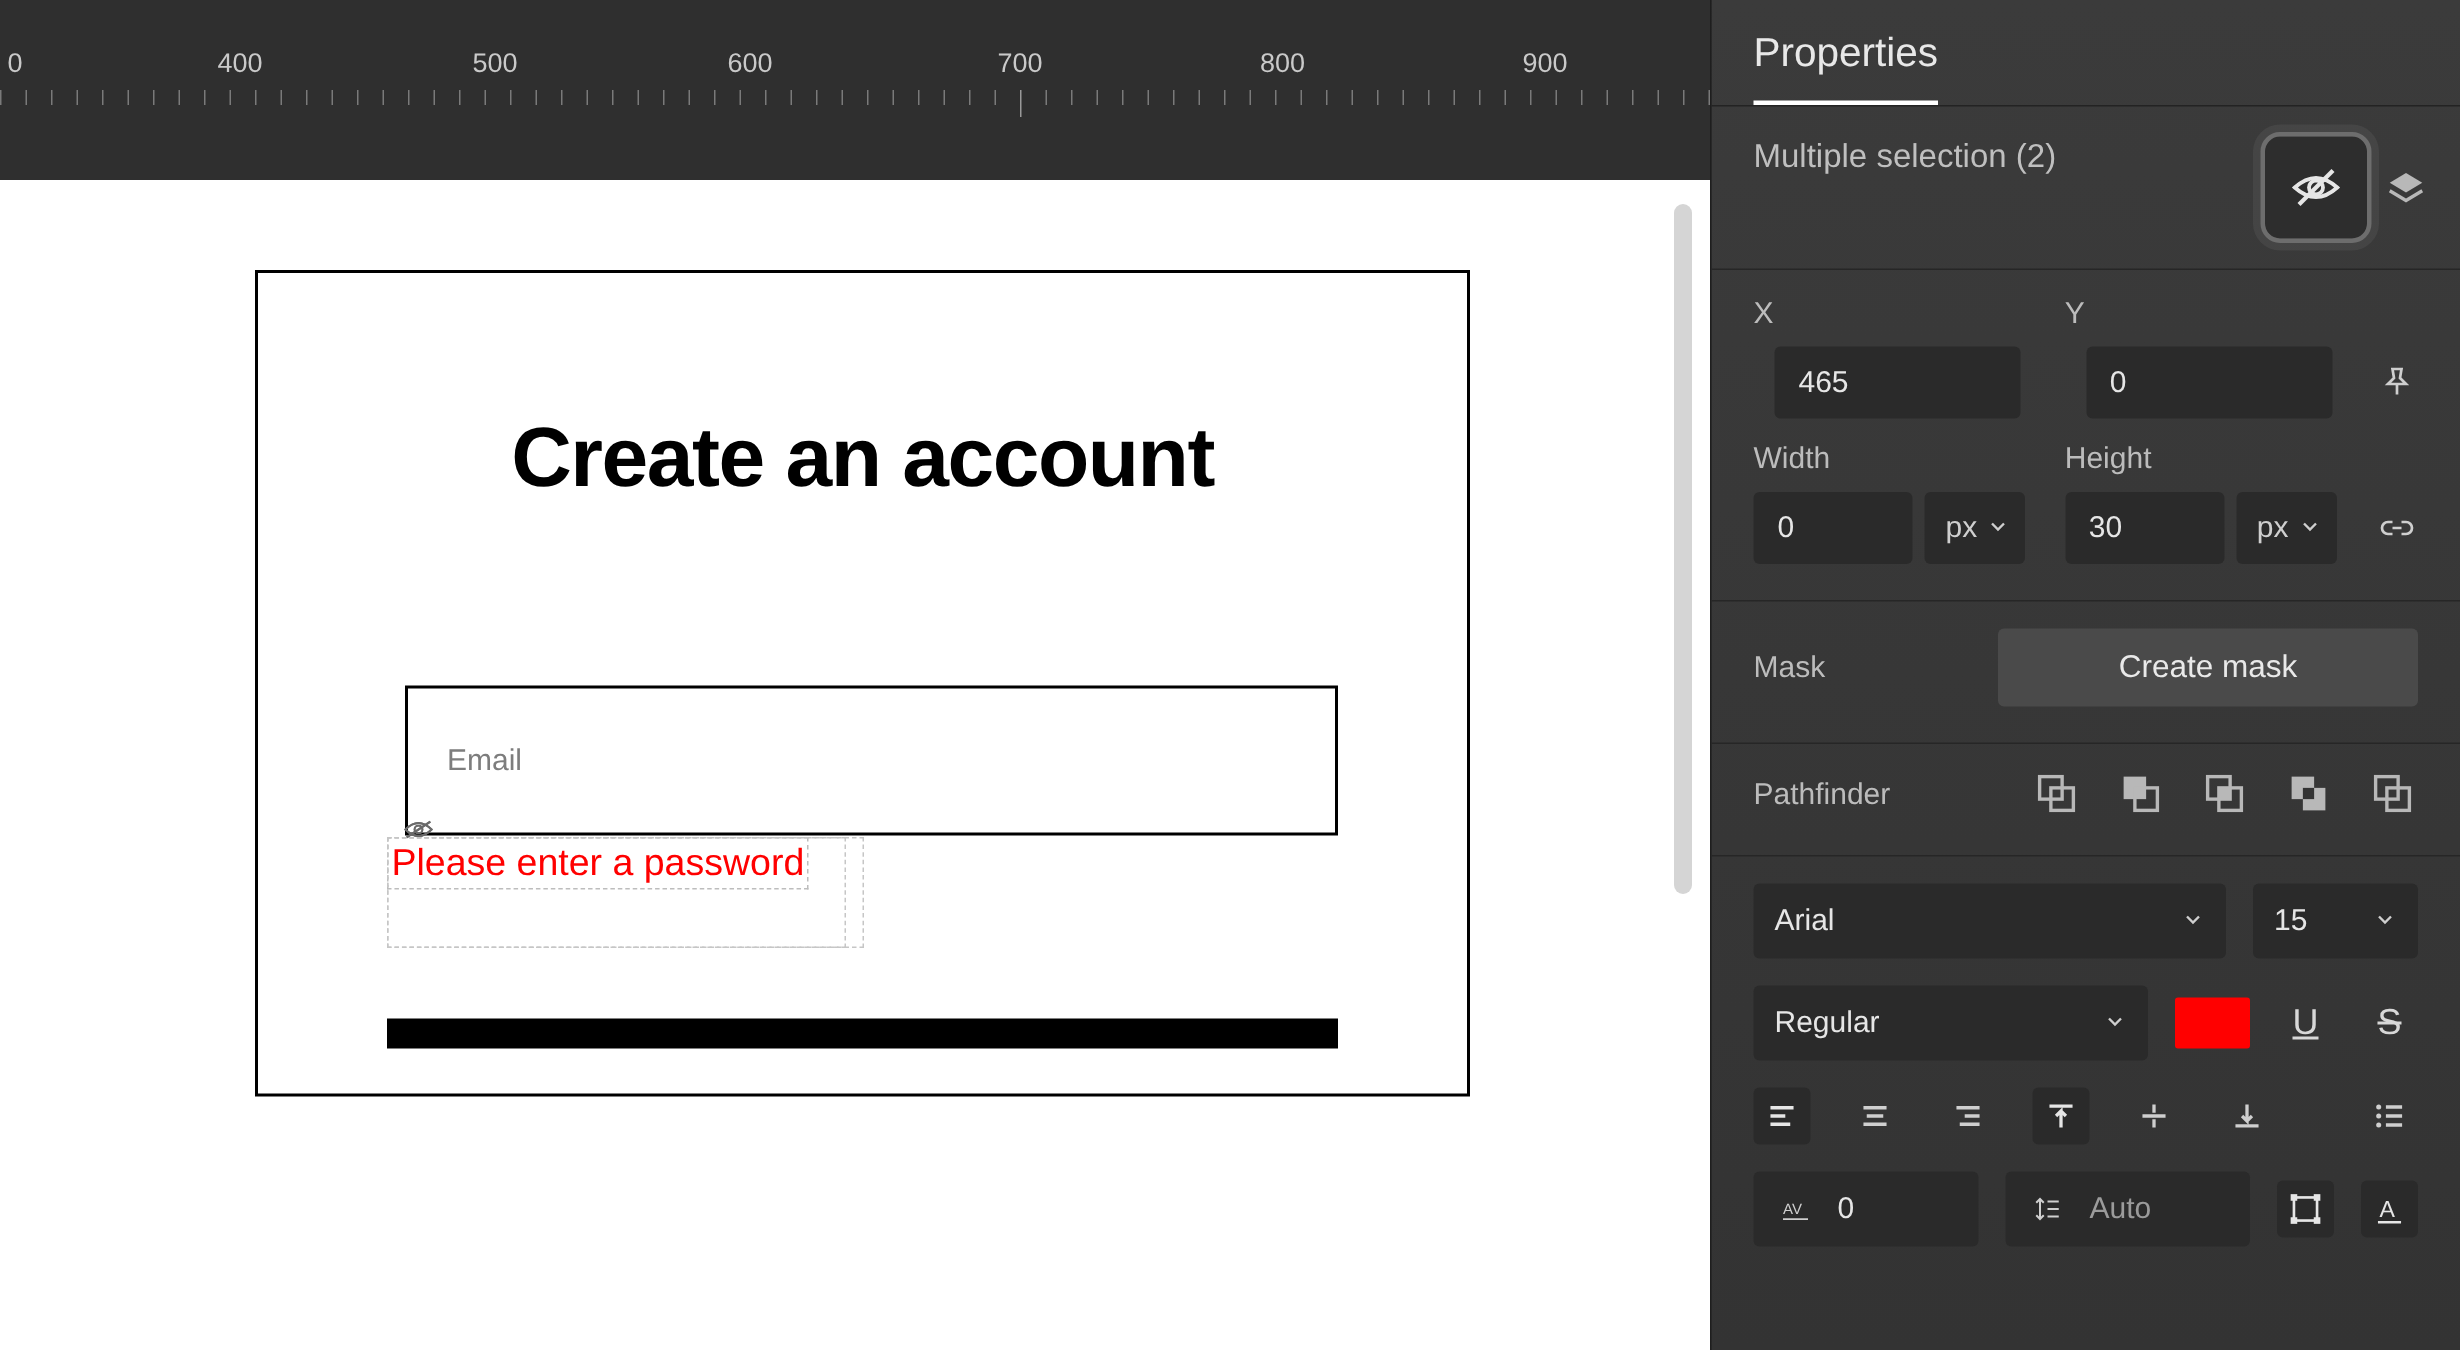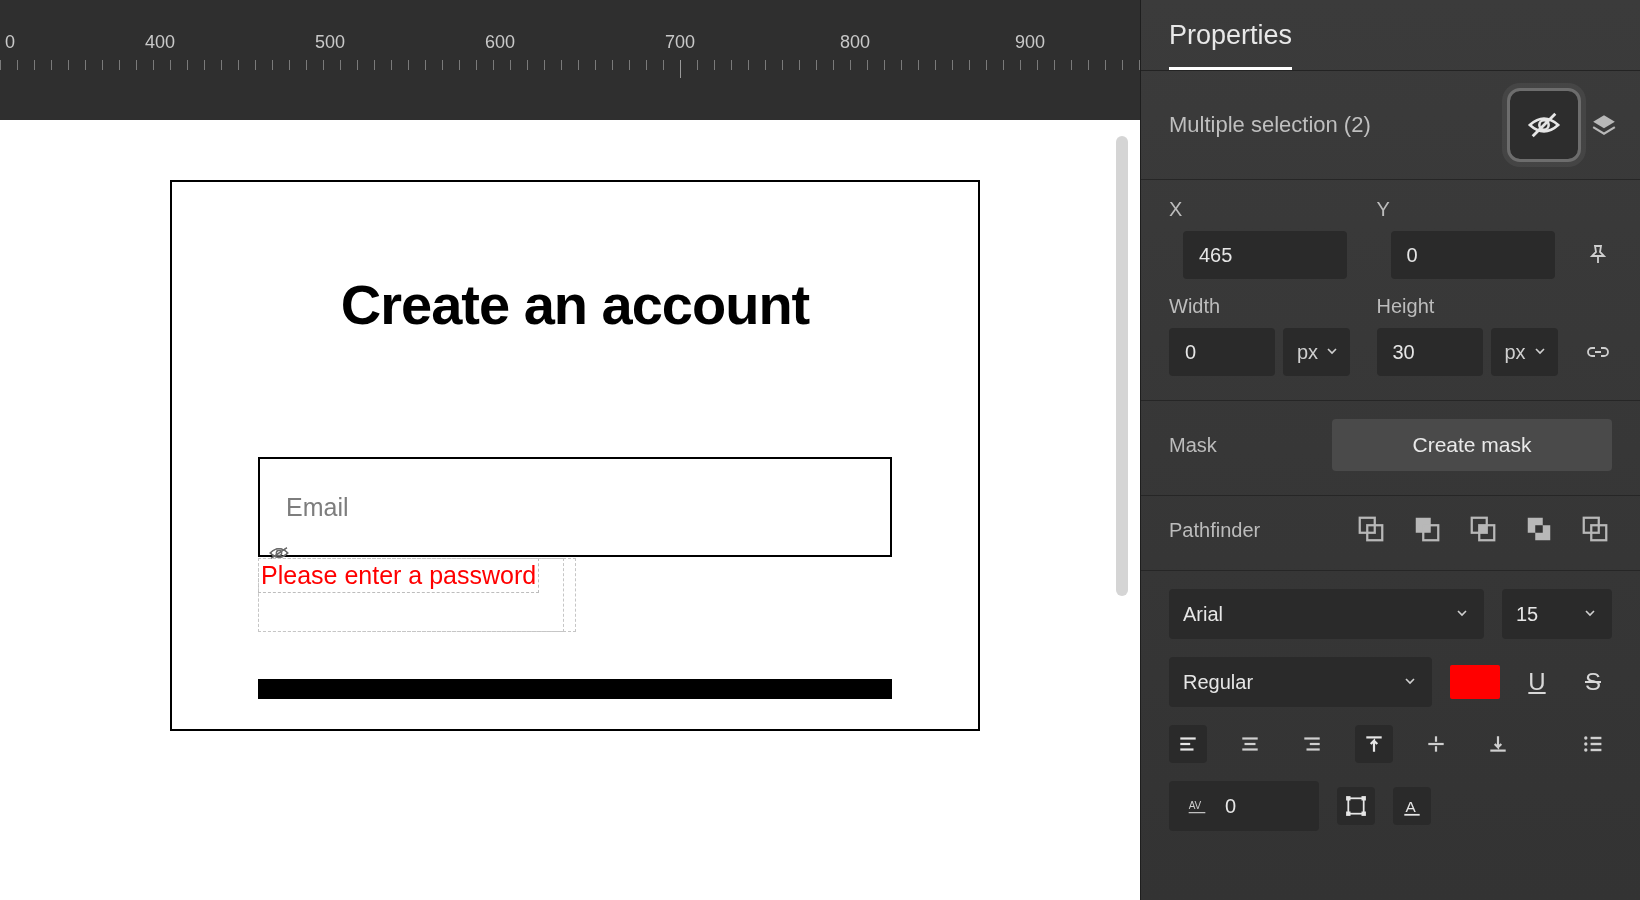--- a/index.html
+++ b/index.html
@@ -12,35 +12,35 @@
   .ruler-ticks { position:absolute; top:60px; left:0; right:0; height:60px; }
   .ruler-tick { position:absolute; top:0; width:1px; height:18px; background:#9a9a9a; }
   .ruler-tick.minor { height:10px; background:#7a7a7a; }
   .ruler-label { position:absolute; top:32px; font-size:18px; color:#c9c9c9; transform:translateX(-50%); }
 
   .artboard-wrap { position:absolute; top:120px; left:0; right:0; bottom:0; background:#fff; }
   .scrollbar { position:absolute; right:12px; top:16px; width:12px; height:460px; background:#d5d5d5; border-radius:6px; }
 
   .frame { position:absolute; top:60px; left:170px; width:810px; border:2px solid #000; padding:90px 86px 30px 86px; }
   .frame-title { font-family:Arial, sans-serif; font-size:56px; font-weight:700; color:#000; text-align:center; letter-spacing:-1px; }
-  .input-box { margin-top:120px; height:100px; border:2px solid #000; display:flex; align-items:center; padding:0 26px; font-size:25px; color:#7d7d7d; }
+  .input-box { margin-top:120px; height:100px; border:2px solid #000; display:flex; align-items:center; padding:0 26px; font-size:20px; color:#7d7d7d;margin-left:12px; }
   .input-box.second { margin-top:62px; }
   .err-wrap { position:relative; margin-top:1px; }
   .err-text { font-family:Arial, sans-serif; font-size:25px; color:#ff0000; display:inline-block; border:1px dashed #bdbdbd; padding:2px 2px; }
   .err-envelope { position:absolute; left:0; top:0; width:318px; height:74px; border:1px dashed #c6c6c6; pointer-events:none; }
   .hidden-badge { position:absolute; left:10px; top:-12px; width:22px; height:14px; }
   .hidden-badge svg { display:block; }
   .black-bar { margin-top:86px; height:20px; background:#000; }
 
   
   .right-panel { width:500px; height:100%; background:linear-gradient(#3b3b3b,#333333); color:#cfcfcf; font-size:20px; display:flex; flex-direction:column; border-left:1px solid #1e1e1e; }
   .tabs { display:flex; align-items:center; border-bottom:1px solid #232323; padding:0 28px; }
   .tab { padding:20px 0 16px 0; margin-right:36px; color:#e8e8e8; font-size:27px; }
   .tab.active { border-bottom:3px solid #fff; }
-  .sel-row { display:flex; align-items:center; justify-content:space-between; padding:20px 22px 20px 28px; border-bottom:1px solid #262626; }
+  .sel-row { display:flex; justify-content:space-between; padding:20px 22px 20px 28px; border-bottom:1px solid #262626; }
   .sel-label { color:#bfbfbf; font-size:22px; }
   .sel-icons { display:flex; align-items:center; gap:12px; }
   .ghost-box { width:68px; height:68px; border-radius:10px; background:#2d2d2d; display:flex; align-items:center; justify-content:center; outline:3px solid #6d6d6d; box-shadow:0 0 0 8px rgba(255,255,255,0.06); }
   .layers-mini { width:28px; height:28px; display:flex; align-items:center; justify-content:center; opacity:.85; }
 
   .section { padding:18px 28px 24px 28px; border-bottom:1px solid #262626; }
   .lbl { font-size:20px; color:#bcbcbc; margin-bottom:10px; }
   .row { display:flex; align-items:center; gap:18px; }
   .col { display:flex; flex-direction:column; flex:1; }
   .field { height:48px; background:#2a2a2a; border-radius:4px; display:flex; align-items:center; padding:0 16px; color:#e6e6e6; font-size:20px; }
@@ -394,20 +394,33 @@
         <div class="row">
           <div class="prop-field" style="width:150px">
             <span class="ico">
                 <svg viewBox="0 0 24 24" width="20" height="20">
                   <text x="2" y="16" font-size="12" fill="#cfcfcf">AV</text>
                   <polyline points="2,20 22,20" stroke="#cfcfcf" stroke-width="1.4"></polyline>
                 </svg>
               </span>
             <span>0</span>
           </div>
+          <div class="prop-field" style="flex:1">
+            <span class="ico">
+                <svg viewBox="0 0 24 24" width="20" height="20">
+                  <polyline points="6,4 6,20" stroke="#cfcfcf" stroke-width="1.6"></polyline>
+                  <polyline points="3,7 6,4 9,7" fill="none" stroke="#cfcfcf" stroke-width="1.6"></polyline>
+                  <polyline points="3,17 6,20 9,17" fill="none" stroke="#cfcfcf" stroke-width="1.6"></polyline>
+                  <line x1="12" y1="6" x2="21" y2="6" stroke="#cfcfcf" stroke-width="1.6"></line>
+                  <line x1="12" y1="12" x2="21" y2="12" stroke="#cfcfcf" stroke-width="1.6"></line>
+                  <line x1="12" y1="18" x2="21" y2="18" stroke="#cfcfcf" stroke-width="1.6"></line>
+                </svg>
+              </span>
+            <span class="ph">Auto</span>
+          </div>
           <div class="txtbtn box ico-btn">
               <svg viewBox="0 0 20 20" width="22" height="22">
                 <rect x="3" y="3" width="14" height="14" fill="none" stroke="#e6e6e6" stroke-width="1.6"></rect>
                 <rect x="1" y="1" width="4" height="4" fill="#e6e6e6"></rect>
                 <rect x="15" y="1" width="4" height="4" fill="#e6e6e6"></rect>
                 <rect x="1" y="15" width="4" height="4" fill="#e6e6e6"></rect>
                 <rect x="15" y="15" width="4" height="4" fill="#e6e6e6"></rect>
               </svg>
             </div>
           <div class="txtbtn box ico-btn">

